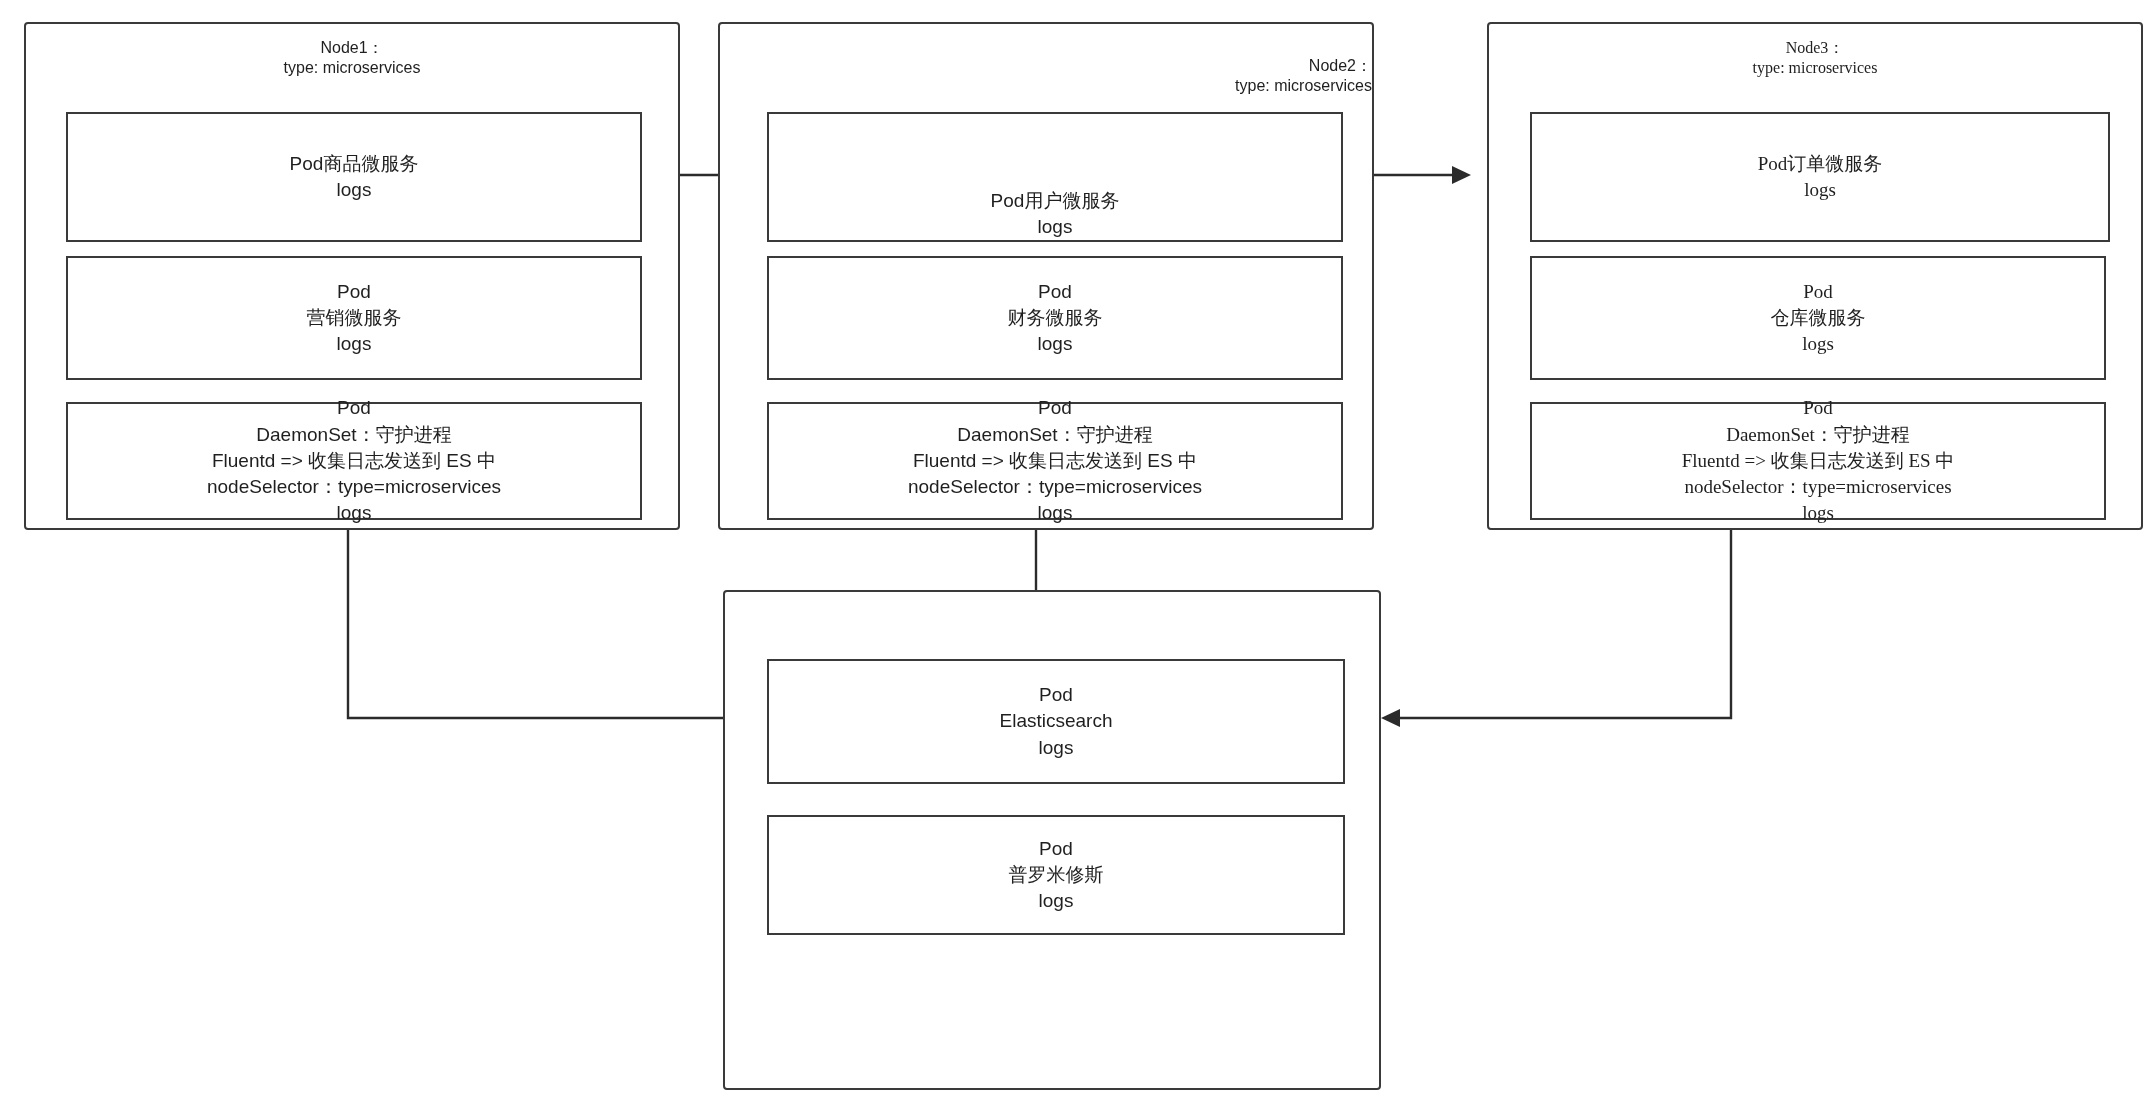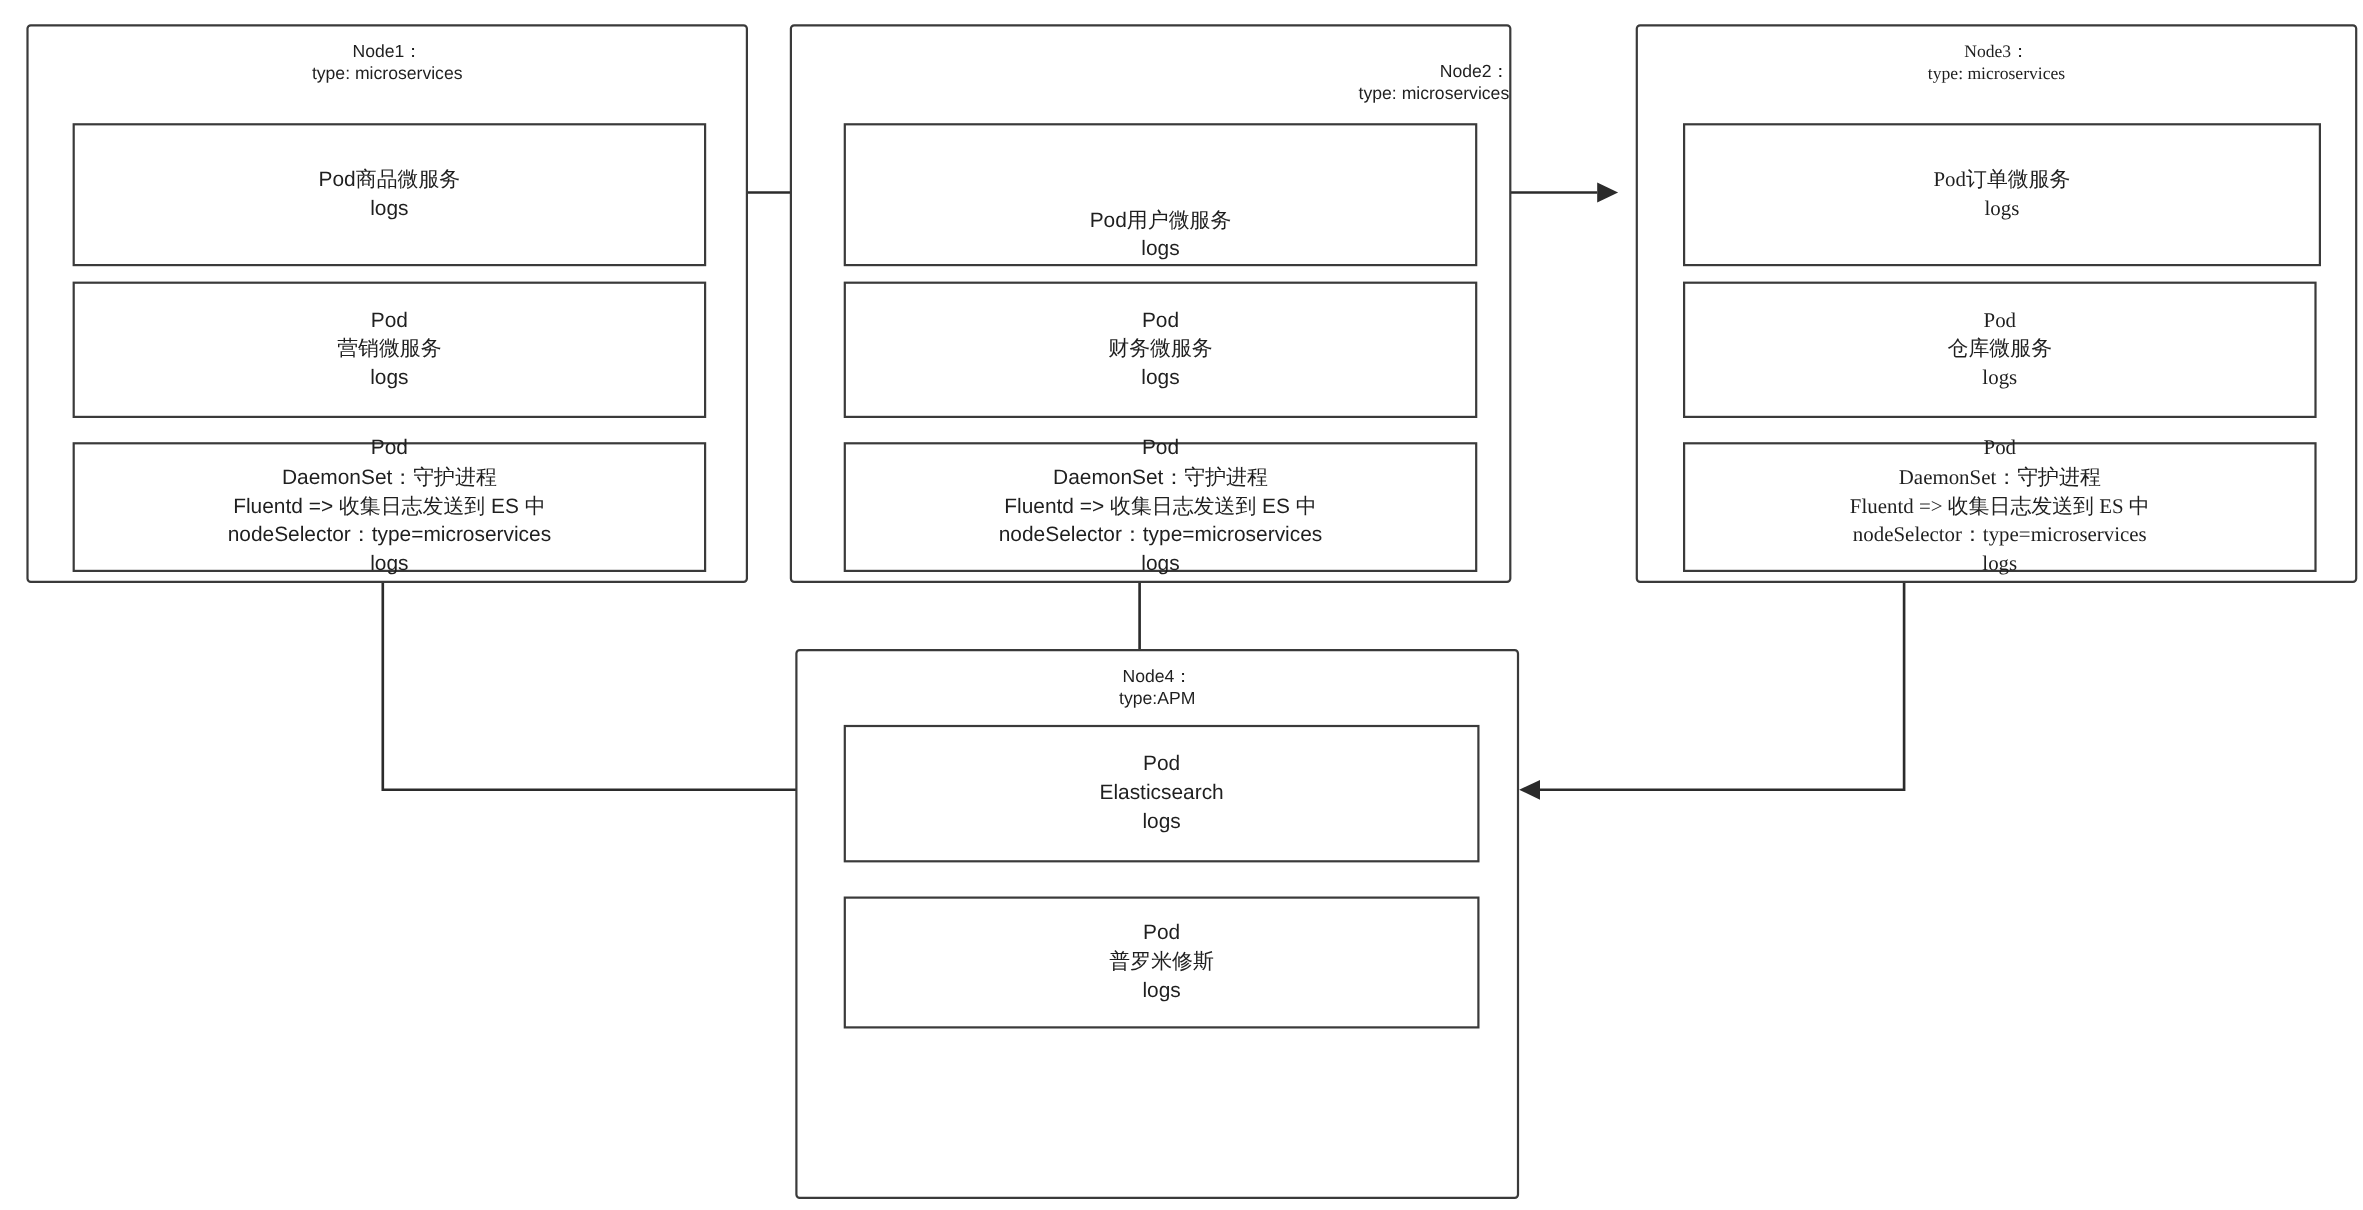--- a/index.html
+++ b/index.html
@@ -167,22 +167,20 @@
     <div class="pod" style="left:41px; top:378px; width:576px; height:118px;">
       <div class="pod-label">Pod
 DaemonSet：守护进程
 Fluentd =&gt; 收集日志发送到 ES 中
 nodeSelector：type=microservices
 logs</div>
     </div>
   </div>
 
   <div class="node" style="left:723px; top:590px; width:658px; height:500px;">
-    <div class="node-title" style="top:14px;">Node4：
-type:APM</div>
     <div class="pod" style="left:42px; top:67px; width:578px; height:125px;">
       <div class="pod-label">Pod
 Elasticsearch
 logs</div>
     </div>
     <div class="pod" style="left:42px; top:223px; width:578px; height:120px;">
       <div class="pod-label">Pod
 普罗米修斯
 logs</div>
     </div>

